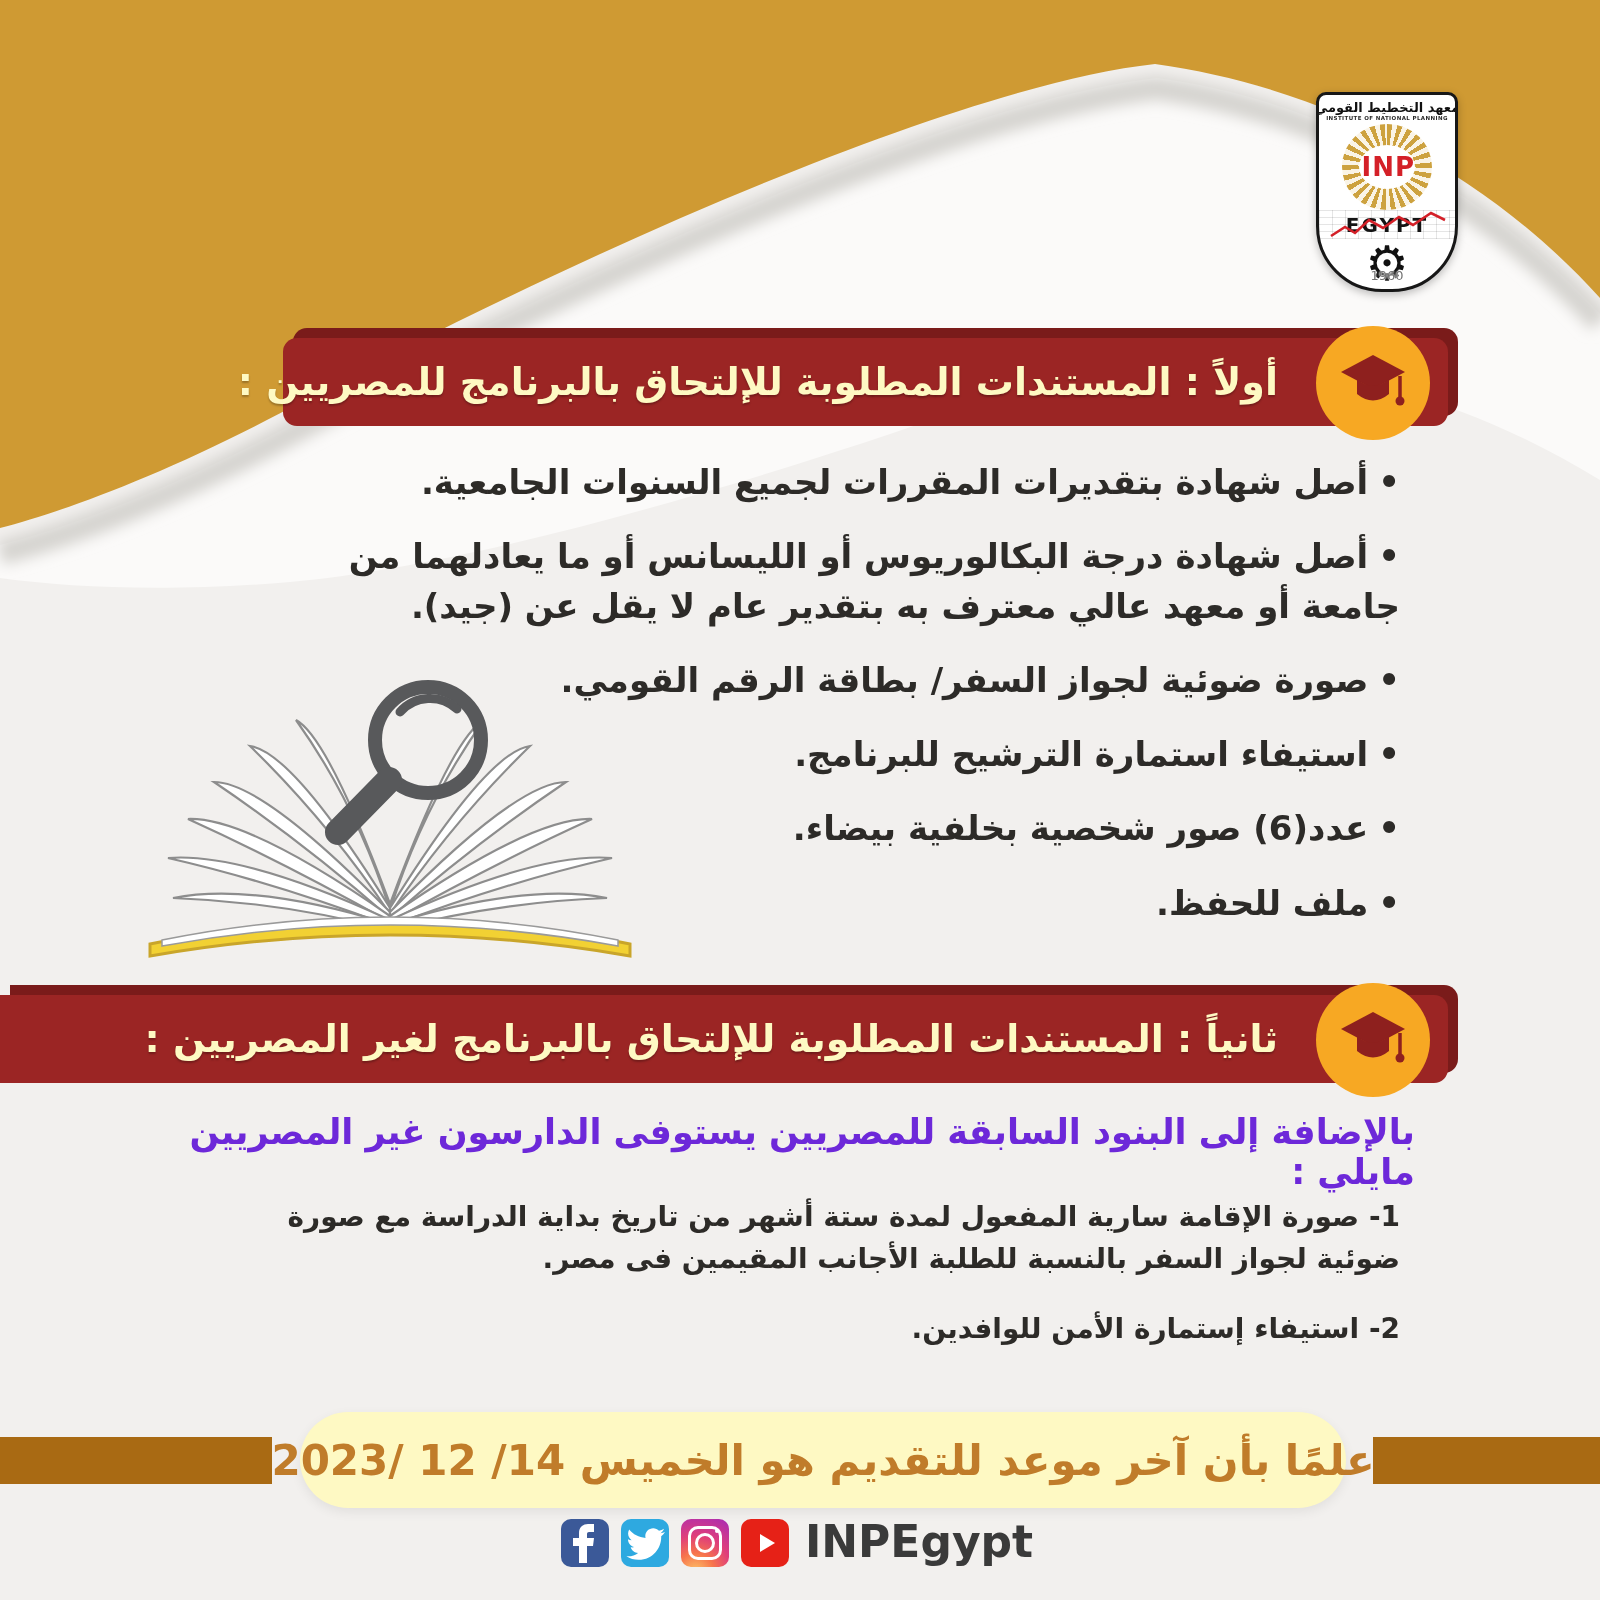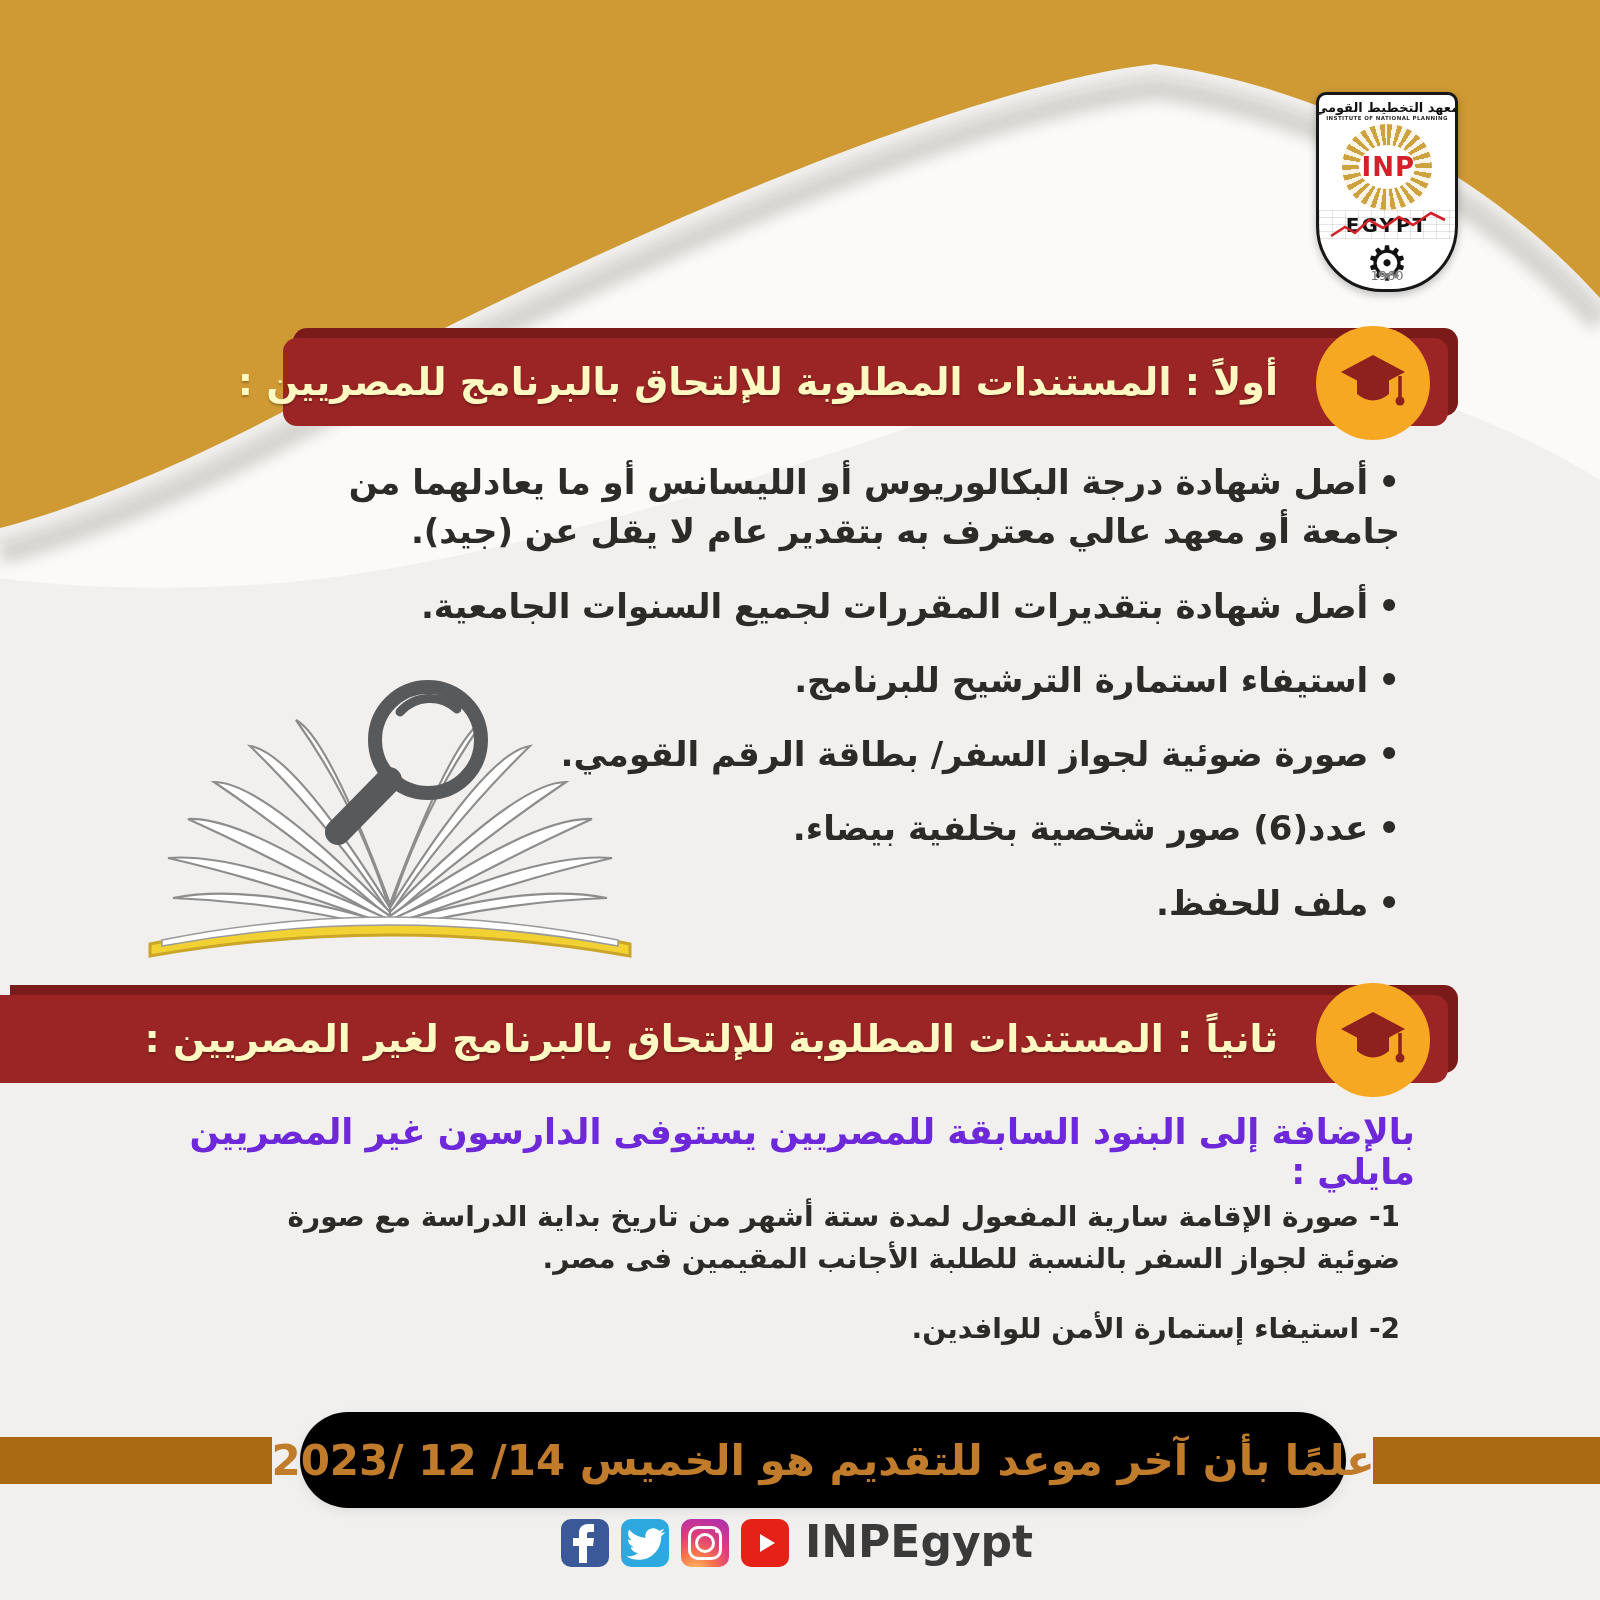--- a/index.html
+++ b/index.html
@@ -57,21 +57,21 @@
   .list2{top:1196px;}
   .row2{font-size:28px;font-weight:bold;color:#2d2b28;line-height:1.5;margin-bottom:28px;}
 
   
   .book{position:absolute;left:128px;top:642px;}
 
   
   .bar{position:absolute;top:1437px;height:47px;background:#a96a13;}
   .bar-left{left:0;width:272px;}
   .bar-right{left:1373px;width:227px;}
-  .pill{position:absolute;left:300px;top:1412px;width:1046px;height:96px;background:#000000;
+  .pill{position:absolute;left:300px;top:1412px;width:1046px;height:96px;background:#fef9c3;
         border-radius:48px;display:flex;align-items:center;justify-content:center;
         box-shadow:0 4px 12px rgba(0,0,0,.07);}
   .pill .deadline{direction:rtl;font-size:42px;font-weight:bold;color:#c07c2a;white-space:nowrap;}
 
   .social{position:absolute;left:0;top:1516px;width:1600px;display:flex;
           align-items:flex-end;justify-content:center;gap:12px;}
   .sq{width:48px;height:48px;border-radius:10px;display:flex;align-items:center;justify-content:center;}
   .fb{background:#3b5998;}
   .tw{background:#2ea9e0;}
   .ig{position:relative;background:radial-gradient(circle at 30% 110%,#fdc468 0%,#f7744b 30%,#df3e7b 58%,#a72bb7 100%);}
@@ -124,24 +124,24 @@
   <div class="cap-circle c1">
     <svg width="72" height="72" viewBox="0 0 72 72">
       <polygon points="36,8 68,25 36,42 4,25" fill="#8e201e"></polygon>
       <path d="M20,32 L20,47 Q36,60 52,47 L52,32 Q36,46 20,32 Z" fill="#8e201e"></path>
       <line x1="63" y1="29" x2="63" y2="50" stroke="#8e201e" stroke-width="3.5"></line>
       <circle cx="63" cy="54" r="4.5" fill="#8e201e"></circle>
     </svg>
   </div>
 
   <div class="list list1">
+    <div class="row"><span class="dot">•</span><span>أصل شهادة بتقديرات المقررات لجميع السنوات الجامعية.</span></div>
     <div class="row"><span class="dot">•</span><span>أصل شهادة درجة البكالوريوس أو الليسانس أو ما يعادلهما من جامعة أو معهد عالي معترف به بتقدير عام لا يقل عن (جيد).</span></div>
-    <div class="row"><span class="dot">•</span><span>أصل شهادة بتقديرات المقررات لجميع السنوات الجامعية.</span></div>
+    <div class="row"><span class="dot">•</span><span>صورة ضوئية لجواز السفر/ بطاقة الرقم القومي.</span></div>
     <div class="row"><span class="dot">•</span><span>استيفاء استمارة الترشيح للبرنامج.</span></div>
-    <div class="row"><span class="dot">•</span><span>صورة ضوئية لجواز السفر/ بطاقة الرقم القومي.</span></div>
     <div class="row"><span class="dot">•</span><span>عدد(6) صور شخصية بخلفية بيضاء.</span></div>
     <div class="row"><span class="dot">•</span><span>ملف للحفظ.</span></div>
   </div>
 
   <svg class="book" width="530" height="345" viewBox="0 0 530 345">
     <g stroke="#8d8d8d" stroke-width="2.2" fill="#ffffff">
       <path d="M262,262 Q200,95 168,78 Q228,162 262,268 Z"></path>
       <path d="M262,266 Q165,110 122,104 Q200,180 262,272 Z"></path>
       <path d="M262,270 Q135,140 86,140 Q175,200 262,276 Z"></path>
       <path d="M262,274 Q120,175 60,177 Q155,220 262,280 Z"></path>

